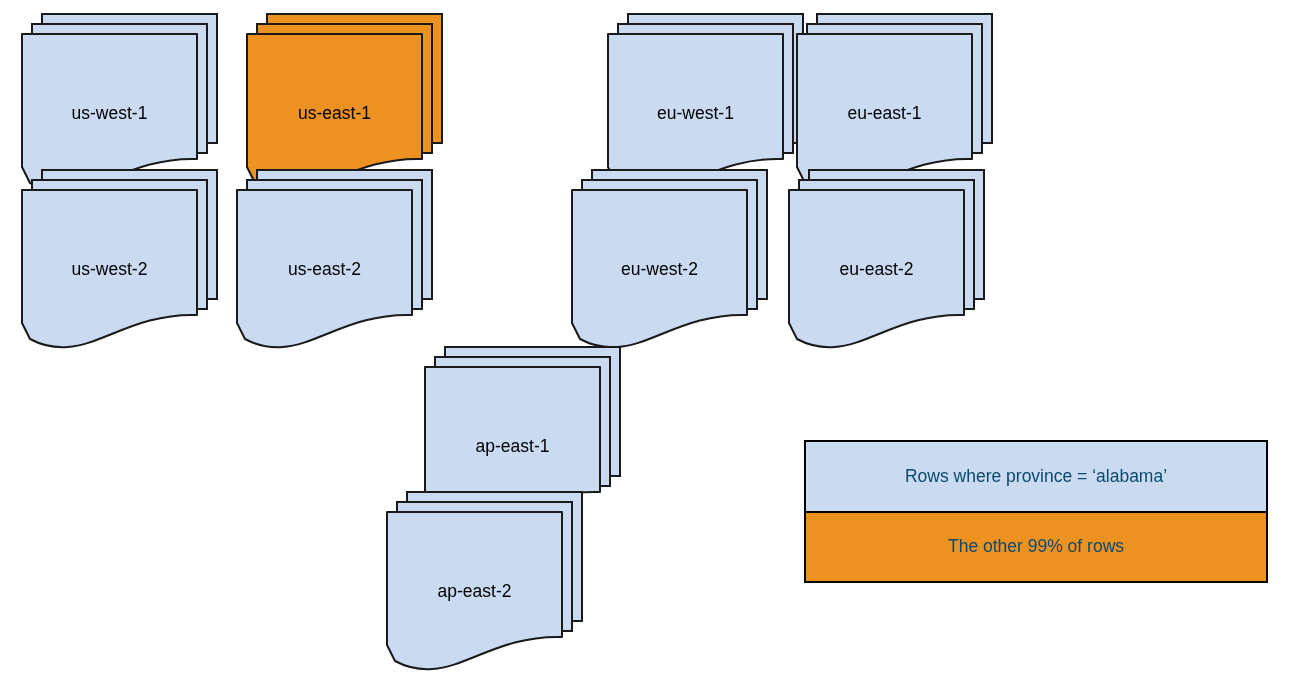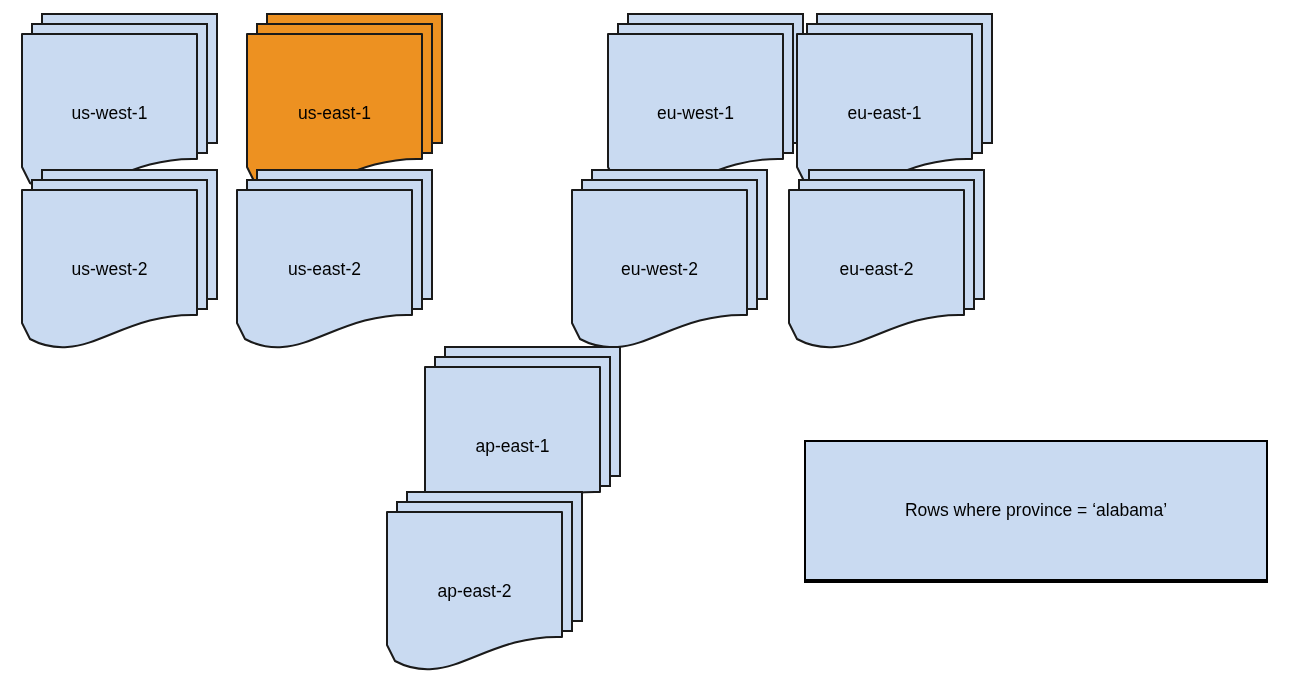--- a/index.html
+++ b/index.html
@@ -43,21 +43,21 @@
     box-sizing: border-box;
     display: flex;
     flex-direction: column;
   }
   .legend-row {
     flex: 1 1 0;
     display: flex;
     align-items: center;
     justify-content: center;
     font-size: 17.5px;
-    color: #000000;
+    color: #0c4a6e;
     box-sizing: border-box;
   }
   .legend-row.first {
     border-bottom: 2px solid #000000;
   }
 </style>
 </head>
 <body>
 
 <div id="canvas">
@@ -141,14 +141,17 @@
           <path d="M 0 0 L 175 0 L 175 125 C 115.5 123 80.5 155 45.5 157 C 31.5 158 21 156 8 149 L 0 133 Z" transform="translate(0,20)" fill="#c9daf1" stroke="#1a1a1a" stroke-width="2" stroke-linejoin="round"></path>
           <text class="doc-label" x="87.5" y="100.60000000000001">ap-east-2</text>
         </svg>
       </div>
     </div>
 
   <div class="legend">
     <div class="legend-row first" style="background: rgb(201, 218, 241);">
       <span>Rows where province = ‘alabama’</span>
     </div>
+    <div class="legend-row" style="background: rgb(237, 145, 33);">
+      <span>The other 99% of rows</span>
+    </div>
   </div>
 </div>
 
 </body></html>

